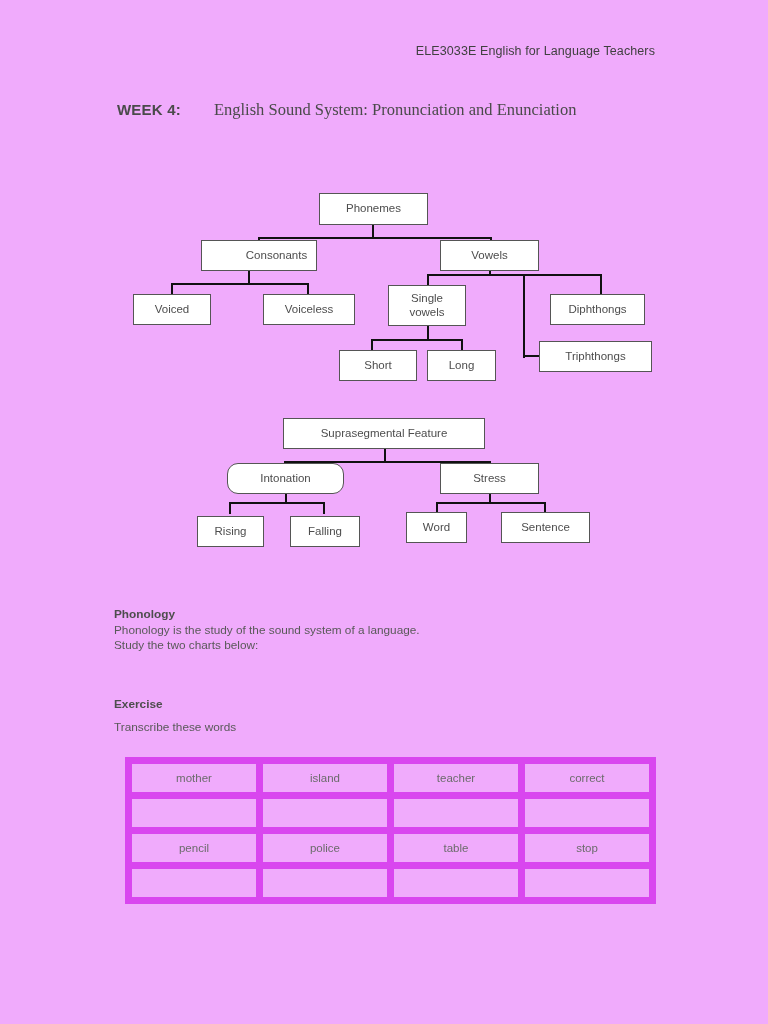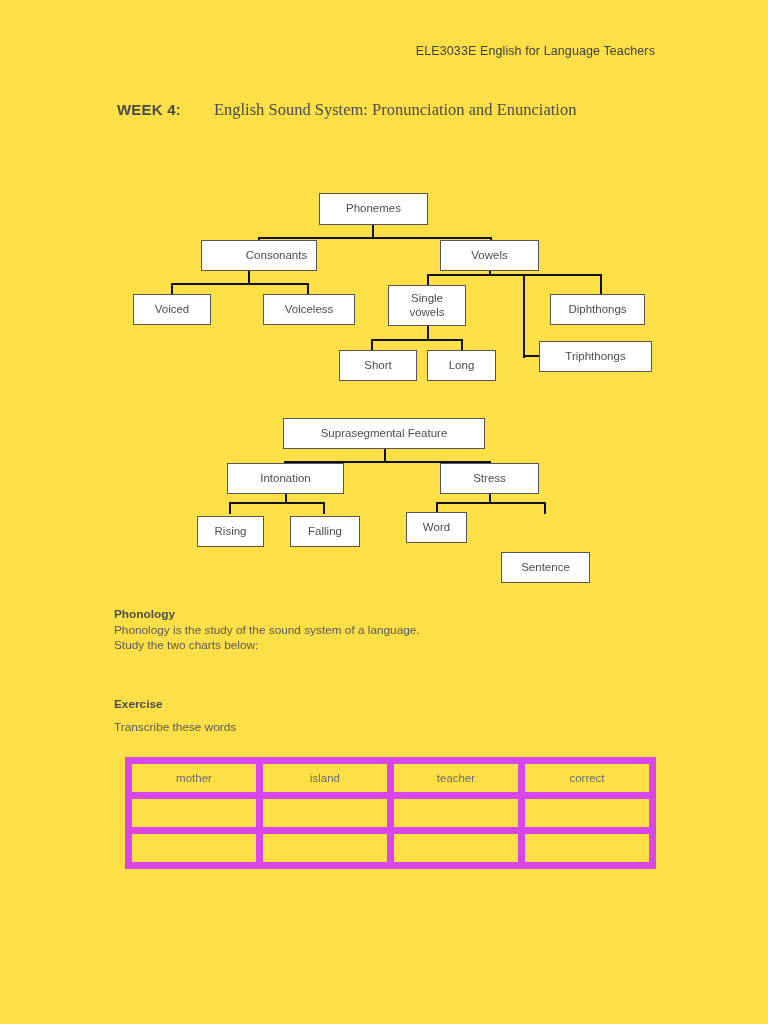--- a/index.html
+++ b/index.html
@@ -11,21 +11,21 @@
     width: 768px;
     height: 1024px;
     position: relative;
     font-family: "Liberation Sans", sans-serif;
     color: #595959;
     overflow: hidden;
   }
   .page {
     position: absolute;
     inset: 0;
-    background: #fde047;
+    background: #f0abfc;
   }
 
   
   .doc-header {
     position: absolute;
     top: 44px;
     right: 113px;
     font-size: 12.5px;
     font-weight: 400;
     color: #404040;
@@ -211,31 +211,31 @@
     <div class="fc-line fc-v" style="left:229px; top:502px; height:12px;"></div>
     <div class="fc-line fc-v" style="left:323px; top:502px; height:12px;"></div>
 
     <div class="fc-line fc-v" style="left:489px; top:493px; height:11px;"></div>
     <div class="fc-line fc-h" style="left:436px; top:502px; width:110px;"></div>
     <div class="fc-line fc-v" style="left:436px; top:502px; height:12px;"></div>
     <div class="fc-line fc-v" style="left:544px; top:502px; height:12px;"></div>
 
     <div class="fc-box" style="left:283px; top:418px; width:202px; height:31px;">Suprasegmental Feature</div>
 
-    <div class="fc-box" style="left:227px; top:463px; width:117px; height:31px;">Intonation</div>
+    <div class="fc-box" style="left:227px; top:463px; width:117px; height:31px;border-radius:11px;">Intonation</div>
 
     <div class="fc-box" style="left:440px; top:463px; width:99px; height:31px;">Stress</div>
 
     <div class="fc-box" style="left:197px; top:516px; width:67px; height:31px;">Rising</div>
 
     <div class="fc-box" style="left:290px; top:516px; width:70px; height:31px;">Falling</div>
 
     <div class="fc-box" style="left:406px; top:512px; width:61px; height:31px;">Word</div>
 
-    <div class="fc-box" style="left:501px; top:512px; width:89px; height:31px;margin-top:40px;">Sentence</div>
+    <div class="fc-box" style="left:501px; top:512px; width:89px; height:31px;">Sentence</div>
   </div>
 
   <div class="text-block" style="top:607px;">
     <span class="bold">Phonology</span>
     <span class="line">Phonology is the study of the sound system of a language.</span>
     <span class="line">Study the two charts below:</span>
   </div>
 
   <div class="exercise-head">Exercise</div>
   <div class="exercise-sub">Transcribe these words</div>
@@ -248,20 +248,26 @@
         <td>teacher</td>
         <td>correct</td>
       </tr>
       <tr>
         <td></td>
         <td></td>
         <td></td>
         <td></td>
       </tr>
       <tr>
+        <td>pencil</td>
+        <td>police</td>
+        <td>table</td>
+        <td>stop</td>
+      </tr>
+      <tr>
         <td></td>
         <td></td>
         <td></td>
         <td></td>
       </tr>
     </tbody>
   </table>
 
 </div>
 

